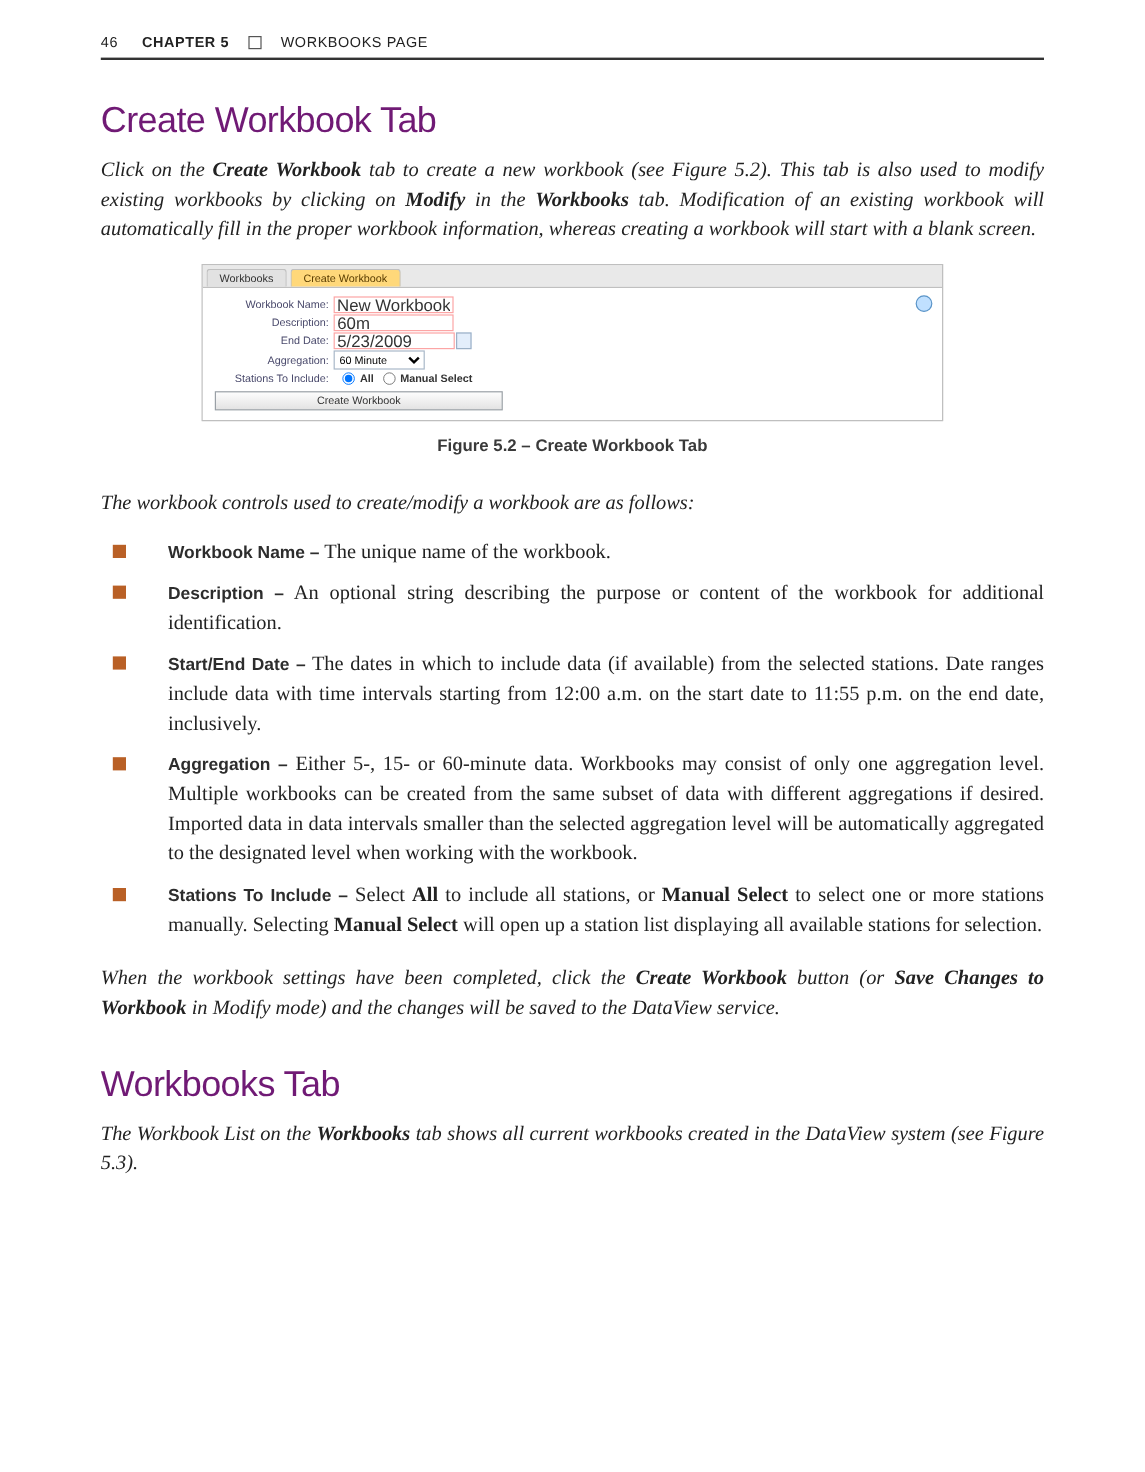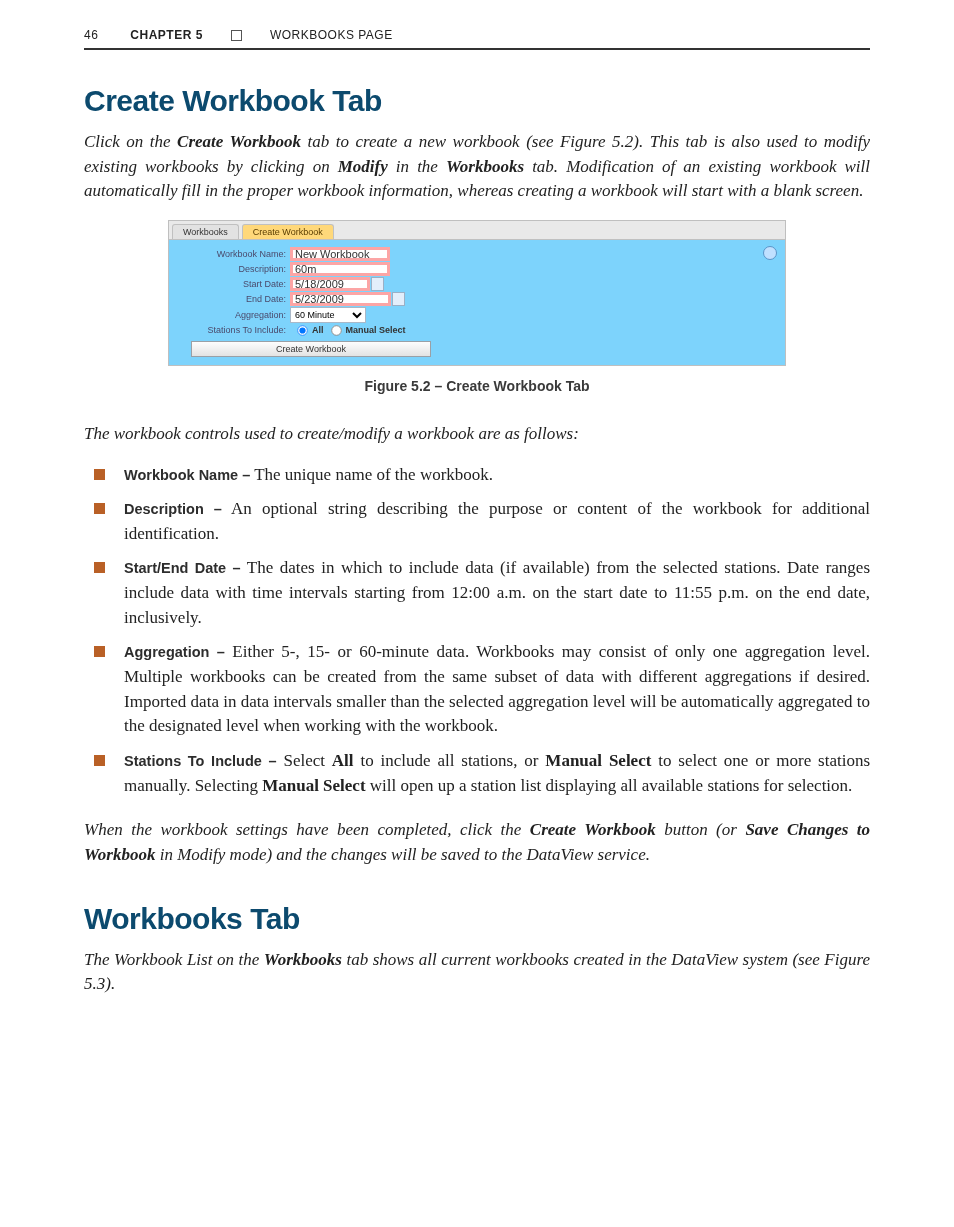--- a/index.html
+++ b/index.html
@@ -16,21 +16,21 @@
     padding: 28px 84px 40px 84px;
     position: relative;
   }
   .running-head {
     font-family: Verdana, Arial, sans-serif;
     font-size: 12px;
     letter-spacing: 0.5px;
     color: #222;
     display: flex;
     align-items: center;
-    gap: 22px;
+    gap: 10px;
     border-bottom: 2.5px solid #333;
     padding-bottom: 6px;
     margin-bottom: 30px;
   }
   .running-head .pgnum {
     font-weight: 400;
     margin-right: 10px;
   }
   .running-head .chap {
     font-weight: 700;
@@ -41,23 +41,23 @@
     height: 9px;
     border: 1px solid #555;
     margin: 0 6px;
   }
   .running-head .subtitle {
     font-weight: 400;
   }
 
   h1.section {
     font-family: "Arial Black", Arial, sans-serif;
-    font-weight: 700;
+    font-weight: 400;
     font-size: 30px;
-    color: #0c4a6e;
+    color: #701a75;
     margin: 34px 0 12px 0;
     letter-spacing: -0.5px;
   }
 
   .body-para {
     font-size: 17px;
     line-height: 1.45;
     text-align: justify;
     margin: 0 0 16px 0;
     font-style: italic;
@@ -93,23 +93,23 @@
     background: #e2e2e2;
     border-radius: 3px 3px 0 0;
     margin-right: 3px;
     color: #333;
   }
   .shot .tab.active {
     background: #ffd87a;
     color: #5a3d00;
   }
   .shot .panel {
-    background: #7dd3fc;
+    background: #ffffff;
     border-top: 1px solid #c0c0c0;
-    padding: 6px 6px 8px 22px;
+    padding: 6px 6px 8px 10px;
     position: relative;
   }
   .shot .help {
     position: absolute;
     right: 8px;
     top: 6px;
     width: 12px;
     height: 12px;
     border-radius: 50%;
     background: #c0e0ff;
@@ -120,24 +120,24 @@
     align-items: center;
     margin: 1px 0;
   }
   .shot .lbl {
     width: 95px;
     text-align: right;
     padding-right: 4px;
     color: #4a4a6c;
   }
   .shot input.txt {
-    font-size: 11px;
+    font-size: 14px;
     padding: 0 2px;
     height: 14px;
-    border: 3px solid #fca5a5;
+    border: 1px solid #fca5a5;
     background: #fff;
     color: #333;
     box-sizing: border-box;
   }
   .shot .cal {
     width: 11px;
     height: 12px;
     background: #e3eefb;
     border: 1px solid #9bb0c6;
     margin-left: 1px;
@@ -171,21 +171,21 @@
     text-align: center;
   }
 
   ul.feature-list {
     list-style: none;
     padding: 0 0 0 10px;
     margin: 0 0 20px 0;
   }
   ul.feature-list > li {
     position: relative;
-    padding-left: 30px;
+    padding-left: 46px;
     font-size: 17px;
     line-height: 1.45;
     text-align: justify;
     margin-bottom: 10px;
   }
   ul.feature-list > li::before {
     content: "";
     position: absolute;
     left: 0;
     top: 6px;
@@ -229,25 +229,20 @@
 
         <div class="row">
           <div class="lbl">Workbook Name:</div>
           <input class="txt" style="width: 100px;" value="New Workbook">
         </div>
         <div class="row">
           <div class="lbl">Description:</div>
           <input class="txt" style="width: 100px;" value="60m">
         </div>
         <div class="row">
-          <div class="lbl">Start Date:</div>
-          <input class="txt" style="width: 80px;" value="5/18/2009">
-          <span class="cal"></span>
-        </div>
-        <div class="row">
           <div class="lbl">End Date:</div>
           <input class="txt" style="width: 101px;" value="5/23/2009">
           <span class="cal"></span>
         </div>
         <div class="row">
           <div class="lbl">Aggregation:</div>
           <select class="sel" style="width:76px">
             <option>60 Minute</option>
           </select>
         </div>

